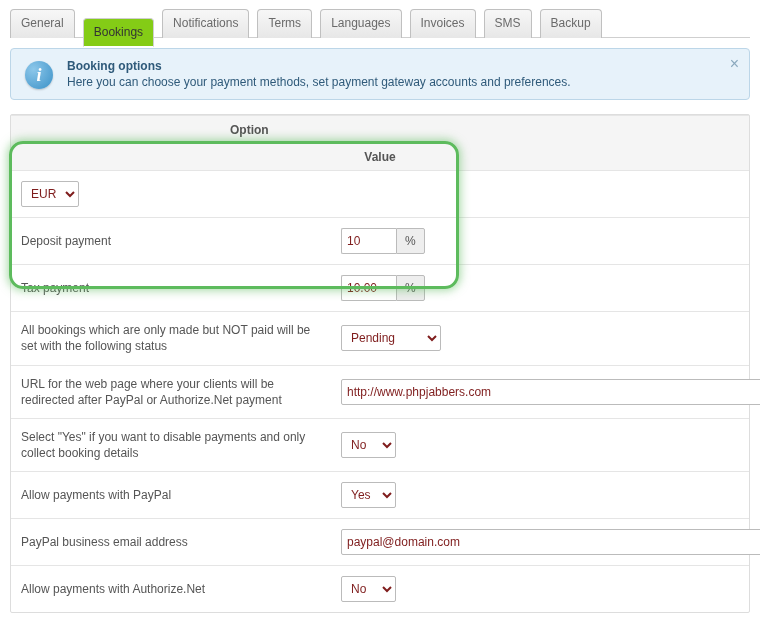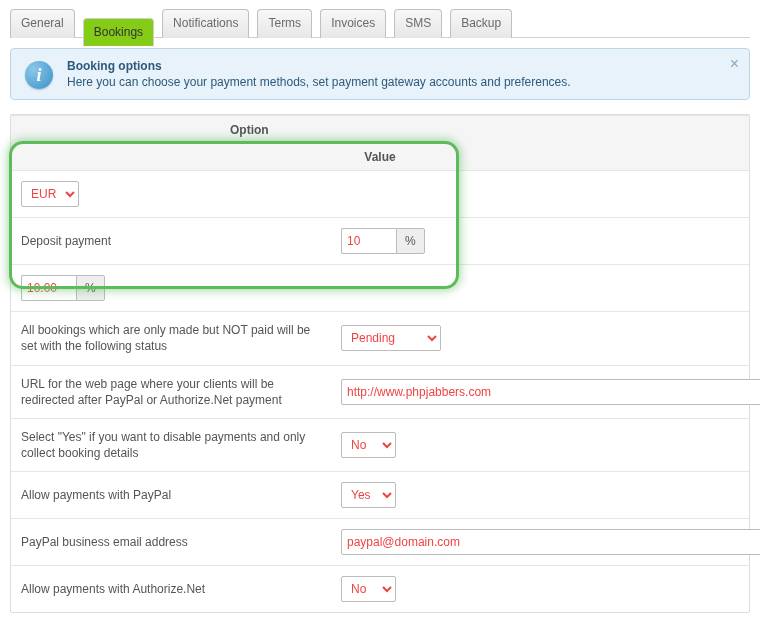--- a/index.html
+++ b/index.html
@@ -50,21 +50,21 @@
   .row:first-child { border-top: none; }
   .hdr { background: #f5f5f5; font-weight: bold; color: #555; flex-direction: column; }
   .hdr .col { padding-top: 6px; padding-bottom: 6px; min-height: 0; }
   .col { padding: 10px 10px; }
   .col.label { width: 320px; flex-shrink: 0; color: #555; line-height: 1.35; }
   .col.value { flex: 1; }
 
   
   select, input[type=text] {
     border: 1px solid #bbb; border-radius: 2px; background: #fff;
-    padding: 4px 5px; font-size: 12px; color: #ef4444; height: 26px;
+    padding: 4px 5px; font-size: 12px; color: #7f1d1d; height: 26px;
   }
   select { min-width: 55px; }
   .sel-md { min-width: 100px; }
   .in-sm { width: 55px; }
   .in-lg { width: 476px; }
   .adorn { display: inline-flex; }
   .adorn input { border-right: none; border-radius: 2px 0 0 2px; }
   .adorn .suffix {
     border: 1px solid #bbb; border-radius: 0 2px 2px 0;
     background: #eee; padding: 0 8px; display: flex; align-items: center; height: 26px; color: #555;
@@ -84,20 +84,21 @@
 </head>
 <body>
 
 <div class="wrap">
 
   <div class="tabs">
     <div class="tab">General</div>
     <div class="tab active">Bookings</div>
     <div class="tab">Notifications</div>
     <div class="tab">Terms</div>
+    <div class="tab">Languages</div>
     <div class="tab">Invoices</div>
     <div class="tab">SMS</div>
     <div class="tab">Backup</div>
   </div>
 
   <div class="info">
     <div class="info-icon">i</div>
     <div class="info-close">×</div>
     <div class="ttl">Booking options</div>
     <div class="desc">Here you can choose your payment methods, set payment gateway accounts and preferences.</div>
@@ -121,20 +122,21 @@
       <div class="col label">Deposit payment</div>
       <div class="col value">
         <span class="adorn">
           <input type="text" class="in-sm" value="10" style="">
           <span class="suffix">%</span>
         </span>
       </div>
     </div>
 
     <div class="row">
+      <div class="col label">Tax payment</div>
       <div class="col value">
         <span class="adorn">
           <input type="text" class="in-sm" value="10.00" style="">
           <span class="suffix">%</span>
         </span>
       </div>
     </div>
 
     <div class="row">
       <div class="col label">All bookings which are only made but NOT paid will be set with the following status</div>

